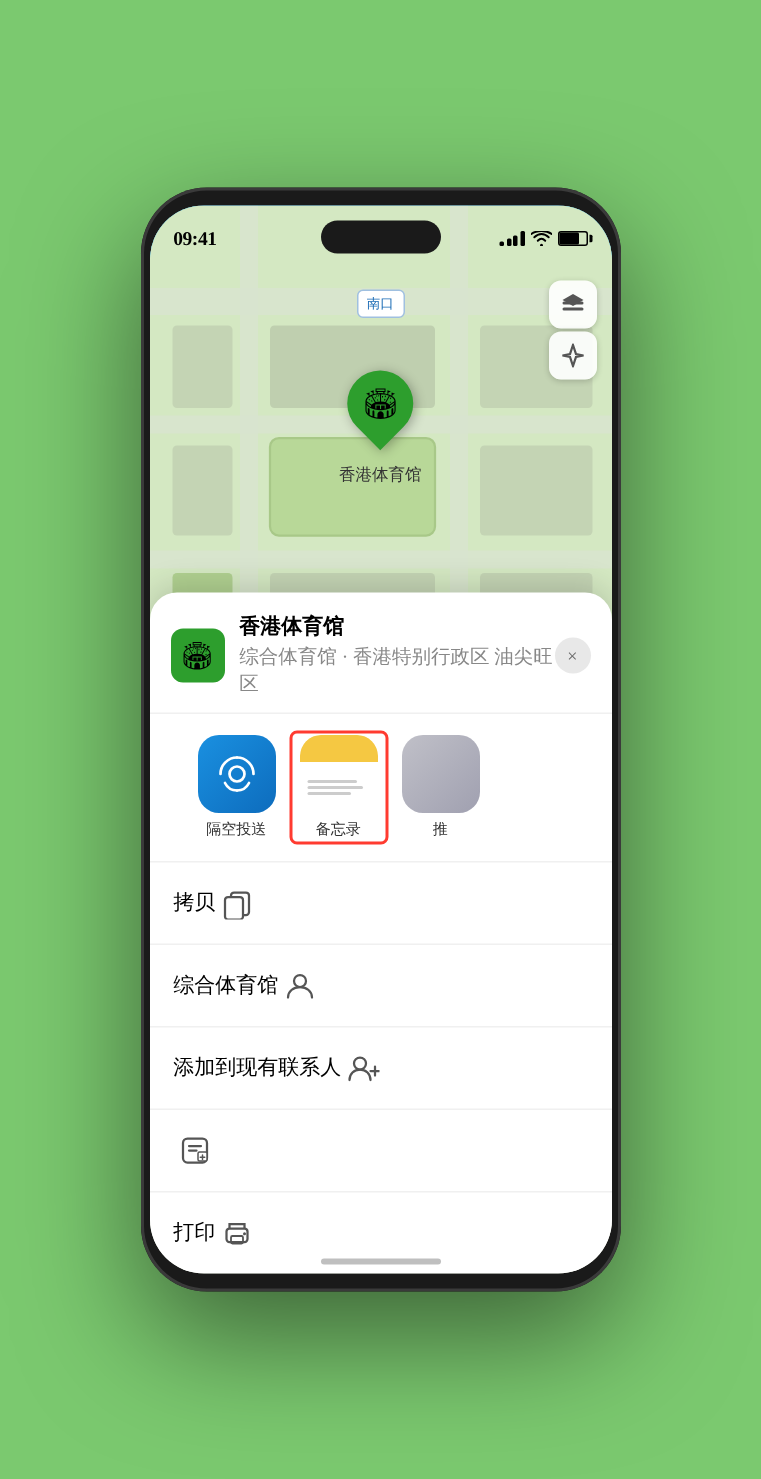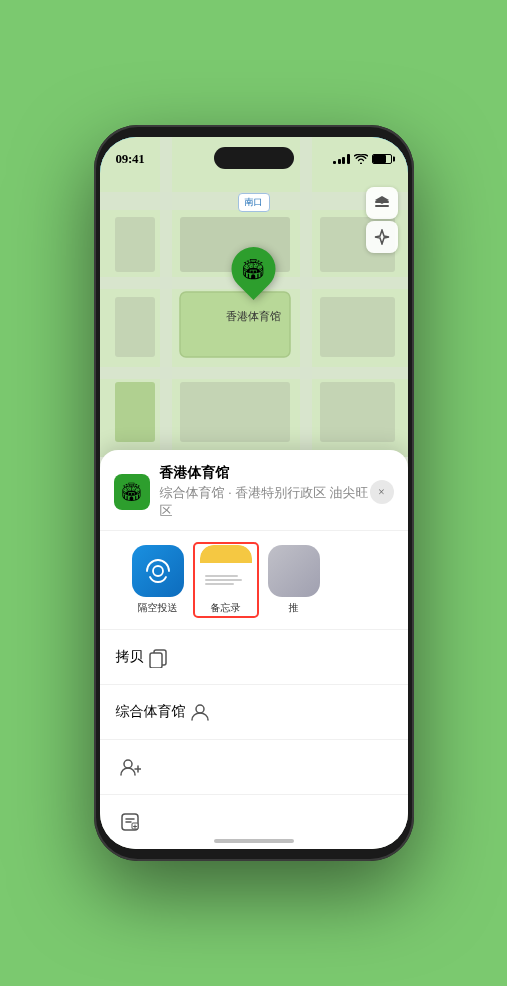--- a/index.html
+++ b/index.html
@@ -525,40 +525,52 @@
           <span class="action-text">综合体育馆</span>
           <div class="action-icon">
             <svg width="22" height="22" viewBox="0 0 22 22" fill="none">
               <circle cx="11" cy="8" r="4" stroke="#555" stroke-width="1.5" fill="none"></circle>
               <path d="M3 19 C3 15 6.5 12 11 12 S19 15 19 19" stroke="#555" stroke-width="1.5" fill="none" stroke-linecap="round"></path>
             </svg>
           </div>
         </div>
 
         <div class="action-item">
+          <span class="action-text">添加到现有联系人</span>
           <div class="action-icon">
             <svg width="22" height="22" viewBox="0 0 22 22" fill="none">
               <circle cx="9" cy="8" r="4" stroke="#555" stroke-width="1.5" fill="none"></circle>
               <path d="M2 19 C2 15 5 12 9 12 S16 15 16 19" stroke="#555" stroke-width="1.5" fill="none" stroke-linecap="round"></path>
               <path d="M19 10 V16 M16 13 H22" stroke="#555" stroke-width="1.5" stroke-linecap="round"></path>
             </svg>
           </div>
         </div>
 
         <div class="action-item">
           <div class="action-icon">
             <svg width="22" height="22" viewBox="0 0 22 22" fill="none">
               <rect x="3" y="3" width="16" height="16" rx="3" stroke="#555" stroke-width="1.5" fill="none"></rect>
               <path d="M7 8 H15 M7 11 H12" stroke="#555" stroke-width="1.5" stroke-linecap="round"></path>
               <rect x="13" y="12" width="6" height="6" rx="1" fill="white" stroke="#555" stroke-width="1"></rect>
               <path d="M16 14 V17 M14.5 15.5 H17.5" stroke="#555" stroke-width="1" stroke-linecap="round"></path>
             </svg>
           </div>
         </div>
 
+        <div class="action-item">
+          <span class="action-text">打印</span>
+          <div class="action-icon">
+            <svg width="22" height="22" viewBox="0 0 22 22" fill="none">
+              <rect x="4" y="8" width="14" height="9" rx="2" stroke="#555" stroke-width="1.5" fill="none"></rect>
+              <path d="M6 8 V5 H16 V8" stroke="#555" stroke-width="1.5" fill="none"></path>
+              <rect x="7" y="13" width="8" height="5" rx="1" stroke="#555" stroke-width="1.2" fill="none"></rect>
+              <circle cx="16" cy="11.5" r="1" fill="#555"></circle>
+            </svg>
+          </div>
+        </div>
 
       </div>
 
       <div class="home-indicator"></div>
     </div>
 
   </div>
 </div>
 
 </body></html>

